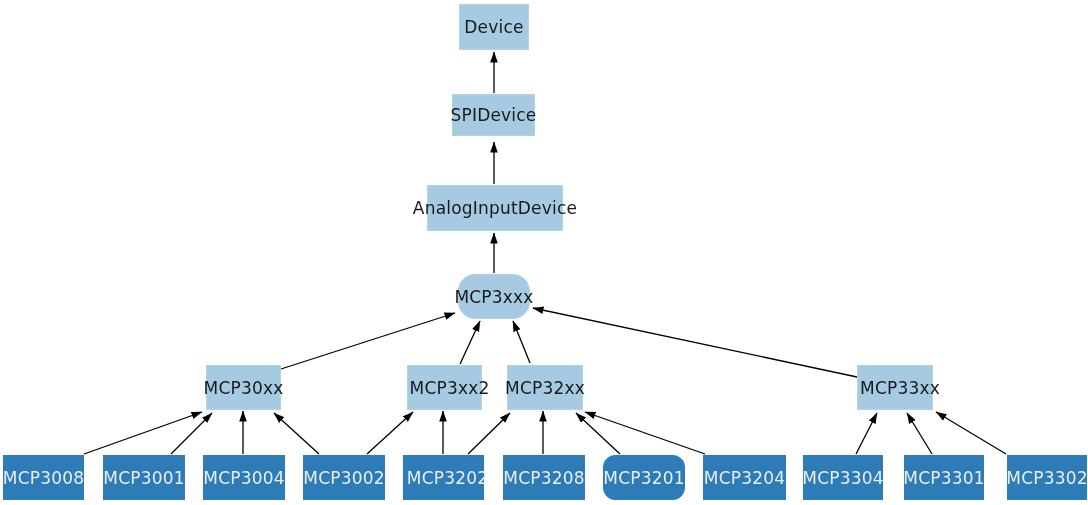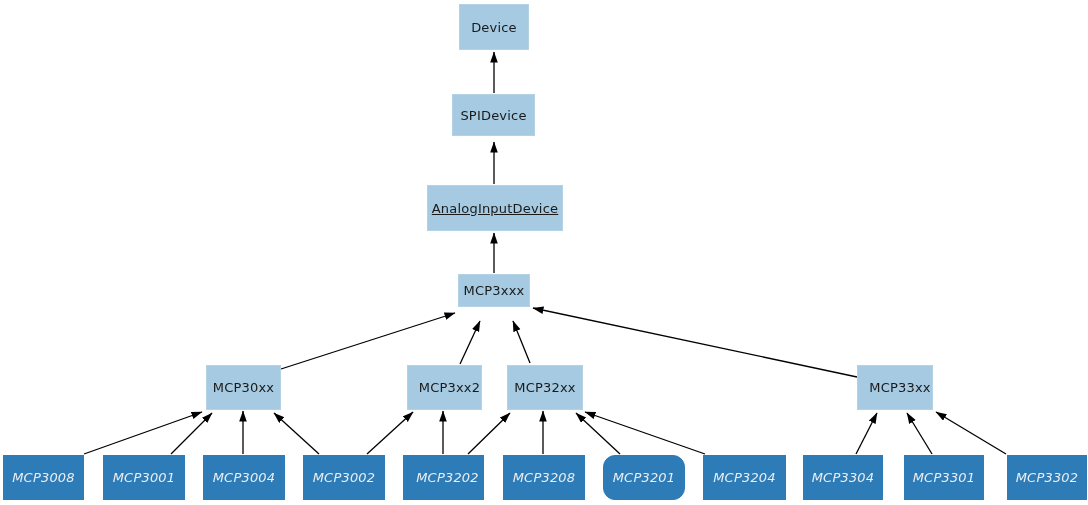--- a/index.html
+++ b/index.html
@@ -22,35 +22,34 @@
     width: 1088px;
     height: 505px;
     pointer-events: none;
   }
   .node {
     position: absolute;
     box-sizing: border-box;
     display: flex;
     align-items: center;
     justify-content: center;
-    font-size: 13px;
+    font-size: 17px;
     letter-spacing: 0.2px;
     cursor: pointer;
     white-space: nowrap;
   }
   .node.base {
     background: var(--base-fill, #a5cae2);
     border: 1px solid var(--base-border, #b3d2e6);
     color: var(--base-text, #1a1a1a);
   }
   .node.leaf {
     background: var(--leaf-fill, #2d7bb7);
     border: 1px solid var(--leaf-fill, #2d7bb7);
     color: var(--leaf-text, #e9eef2);
-    font-style: italic;
   }
   .node .label {
     pointer-events: none;
   }
 </style>
 </head>
 <body>
 
 <div class="canvas">
   <svg class="edges-layer" viewBox="0 0 1088 505" xmlns="http://www.w3.org/2000/svg">
@@ -82,24 +81,24 @@
         <line x1="1006" y1="454" x2="936" y2="412" stroke="#000000" stroke-width="1.3" marker-end="url(#arrowhead)"></line>
       </g>
   </svg>
   <div id="nodes-layer">
       <div class="node base" style="left: 459px; top: 4px; width: 70px; height: 46px;">
     <span class="label">Device</span>
   </div>
       <div class="node base" style="left: 452px; top: 94px; width: 83px; height: 42px;">
     <span class="label">SPIDevice</span>
   </div>
-      <div class="node base" style="left: 427px; top: 185px; width: 136px; height: 46px; text-decoration: underline;">
+      <div class="node base" style="left: 427px; top: 185px; width: 136px; height: 46px;">
     <span class="label">AnalogInputDevice</span>
   </div>
-      <div class="node base" style="left: 458px; top: 274px; width: 72px; height: 33px;">
+      <div class="node base" style="left: 458px; top: 274px; width: 72px; height: 45px; border-radius: 17px;">
     <span class="label">MCP3xxx</span>
   </div>
       <div class="node base" style="left: 206px; top: 365px; width: 75px; height: 45px;">
     <span class="label">MCP30xx</span>
   </div>
       <div class="node base" style="left: 407px; top: 365px; width: 75px; height: 45px; padding-left: 10px;">
     <span class="label">MCP3xx2</span>
   </div>
       <div class="node base" style="left: 507px; top: 365px; width: 76px; height: 45px;">
     <span class="label">MCP32xx</span>

